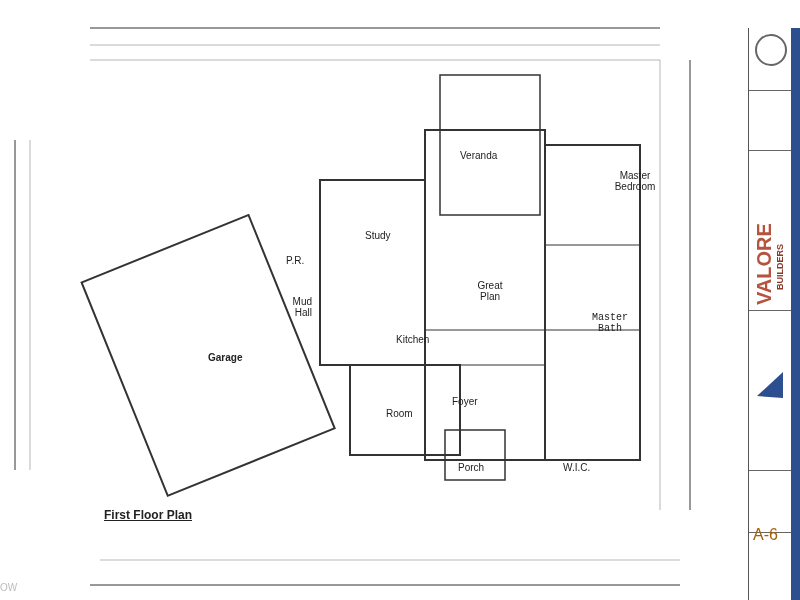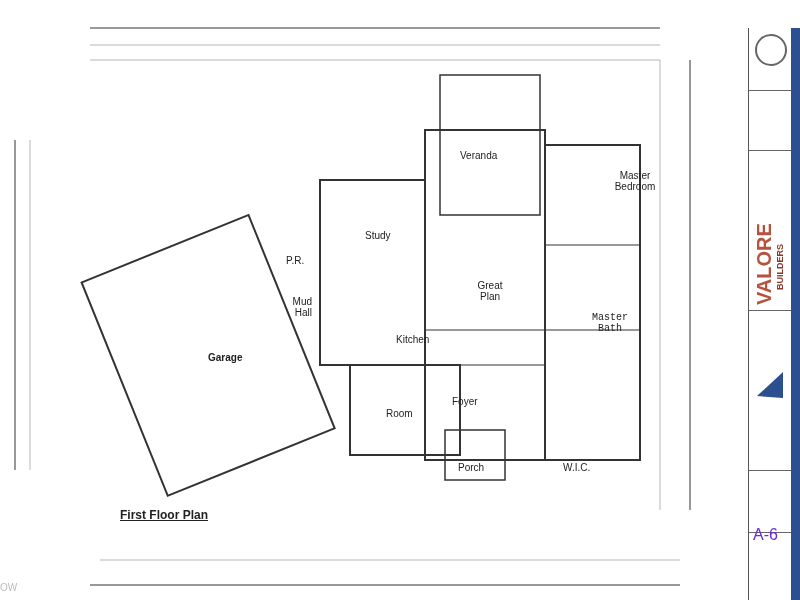--- a/index.html
+++ b/index.html
@@ -5,22 +5,22 @@
   html,body{margin:0;padding:0;background:#fff;}
   body{width:800px;height:600px;position:relative;overflow:hidden;font-family:"Liberation Sans",sans-serif;color:#222;}
   .plan{position:absolute;left:0;top:0;width:745px;height:600px;}
   .room-label{position:absolute;font-size:10px;text-align:center;line-height:11px;color:#222;}
   .title-block{position:absolute;left:748px;top:28px;width:52px;height:572px;border-left:1px solid #555;background:#fff;}
   .tb-strip{position:absolute;right:0;top:0;width:10px;height:100%;background:#2b4f8f;}
   .tb-cell{position:absolute;left:0;width:42px;border-bottom:1px solid #666;}
   .seal{position:absolute;left:6px;top:6px;width:28px;height:28px;border:2px solid #666;border-radius:50%;}
   .logo{position:absolute;left:4px;top:155px;transform:rotate(-90deg);transform-origin:left top;font-weight:bold;font-size:20px;color:#b5533f;white-space:nowrap;}
   .logo-sub{position:absolute;left:26px;top:140px;transform:rotate(-90deg);transform-origin:left top;font-weight:bold;font-size:9px;color:#8a3a2a;white-space:nowrap;}
-  .sheet-no{position:absolute;left:4px;top:498px;font-size:16px;color:#6d28d9;}
-  .plan-title{position:absolute;left:120px;top:508px;font-size:12px;font-weight:bold;text-decoration:underline;}
+  .sheet-no{position:absolute;left:4px;top:498px;font-size:16px;color:#a16207;}
+  .plan-title{position:absolute;left:104px;top:508px;font-size:12px;font-weight:bold;text-decoration:underline;}
   .corner-text{position:absolute;left:0;top:582px;font-size:10px;color:#bbb;text-align:right;}
 </style>
 </head>
 <body>
 
 <div class="plan">
   <svg width="745" height="600" viewBox="0 0 745 600">
     <g stroke="#333" fill="none" stroke-width="1">
 
       <line x1="90" y1="28" x2="660" y2="28"></line>

